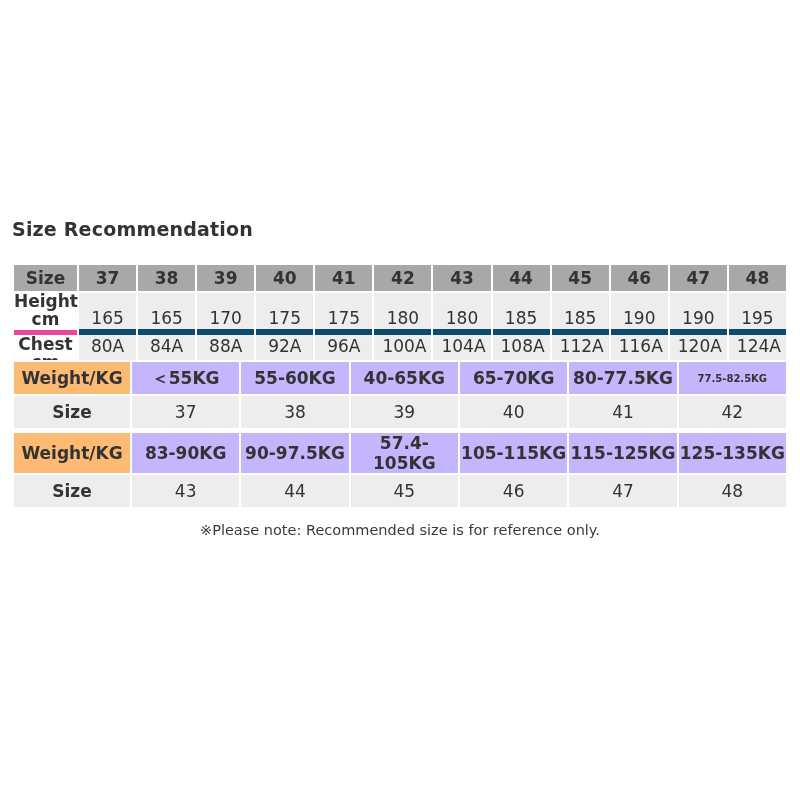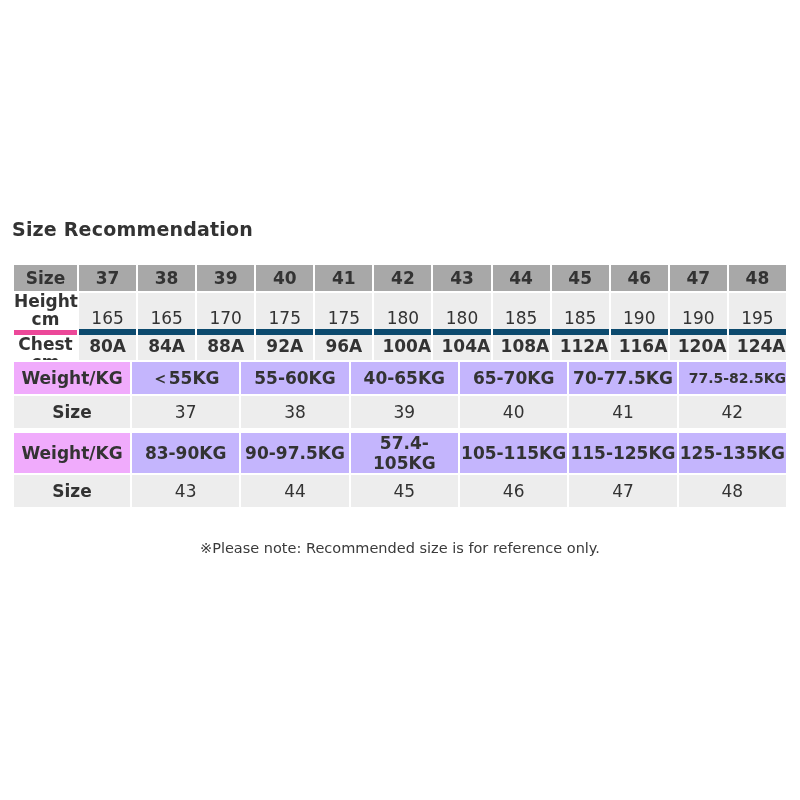--- a/index.html
+++ b/index.html
@@ -74,21 +74,20 @@
     font-size: 17px;
   }
   .t1-val .v-top {
     display: block;
     border-bottom: 6px solid #0c4a6e;
     padding: 1px 0 1px;
   }
   .t1-val .v-bot {
     display: block;
     padding: 1px 8px 1px;
-    font-weight: bold;
   }
   .cell-first { width: 63px; }
 
   
   .table2 {
     position: absolute;
     left: 12px;
     top: 360px;
     width: 776px;
     border-collapse: collapse;
@@ -109,42 +108,42 @@
     height: 32px;
     padding: 0;
     font-size: 17px;
     color: #333333;
   }
   .wt-head {
     background: #c4b5fd;
     font-weight: bold;
     font-size: 17px;
   }
-  .wt-head.small { font-size: 14px; text-align: right; }
+  .wt-head.small { font-size: 10px; }
   .wt-row-label {
-    background: #f0abfc;
+    background: #fdba74;
     font-weight: bold;
     font-size: 17px;
     width: 116px;
   }
   .sz-label {
     background: #ededed;
     font-weight: bold;
     font-size: 17px;
     width: 116px;
   }
   .sz-val {
     background: #ededed;
     font-size: 18px;
   }
 
   .note {
     position: absolute;
     left: 0;
-    top: 540px;
+    top: 522px;
     width: 800px;
     text-align: center;
     font-size: 14.5px;
     color: #3a3a3a;
   }
 </style>
 </head>
 <body>
 
 <div class="page">
@@ -232,21 +231,21 @@
   </table>
 
   <table class="table2">
     <tbody>
       <tr>
         <td class="wt-row-label">Weight/KG</td>
         <td class="wt-head">＜55KG</td>
         <td class="wt-head">55-60KG</td>
         <td class="wt-head">40-65KG</td>
         <td class="wt-head">65-70KG</td>
-        <td class="wt-head">70-77.5KG</td>
+        <td class="wt-head">80-77.5KG</td>
         <td class="wt-head small">77.5-82.5KG</td>
       </tr>
       <tr>
         <td class="sz-label">Size</td>
         <td class="sz-val">37</td>
         <td class="sz-val">38</td>
         <td class="sz-val">39</td>
         <td class="sz-val">40</td>
         <td class="sz-val">41</td>
         <td class="sz-val">42</td>

